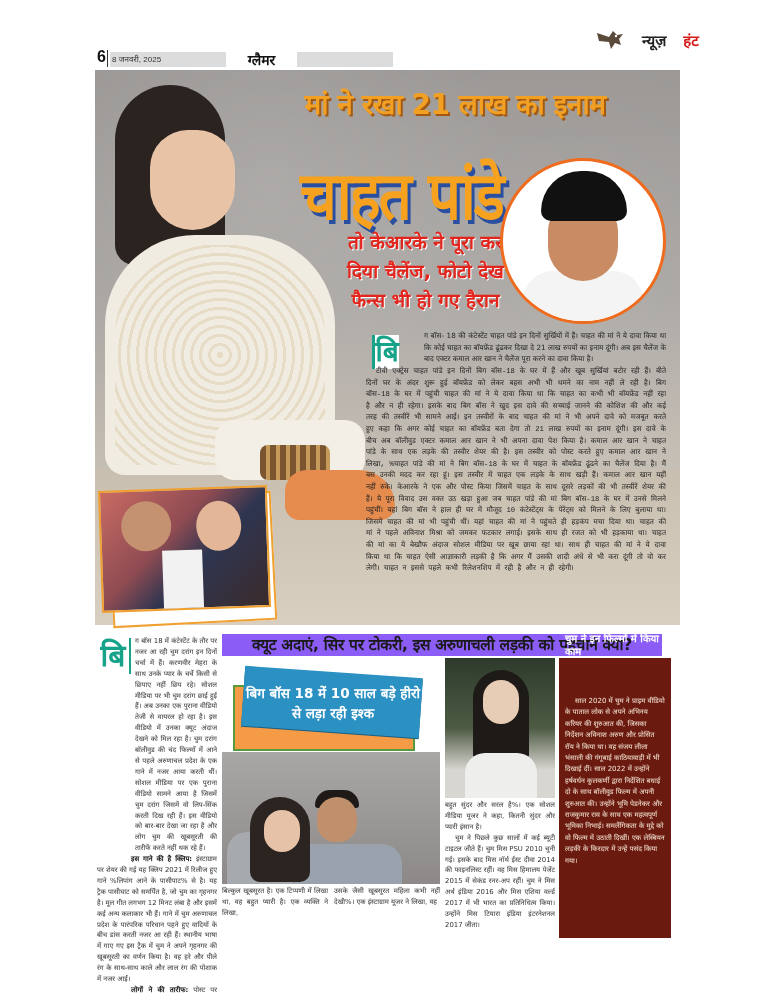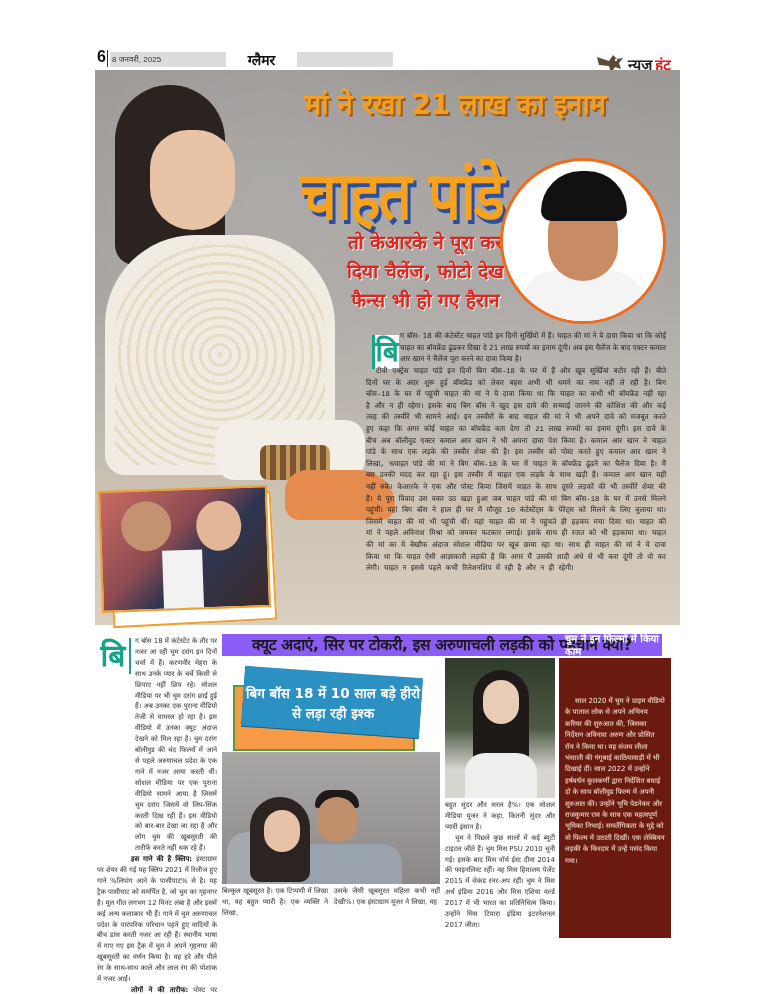--- a/index.html
+++ b/index.html
@@ -4,21 +4,21 @@
 <style>
   html,body{margin:0;padding:0;}
   body{width:768px;height:994px;background:#ffffff;position:relative;overflow:hidden;font-family:"DejaVu Sans",sans-serif;color:#222;}
   .abs{position:absolute;}
   .hdr-gray1{left:110px;top:52px;width:116px;height:15px;background:#dcdcdc;}
   .hdr-gray2{left:297px;top:52px;width:96px;height:15px;background:#dcdcdc;}
   .pg-num{left:97px;top:48px;font:bold 16px "Liberation Sans",sans-serif;color:#111;}
   .pg-sep{left:107px;top:50px;width:1px;height:17px;background:#333;}
   .pg-date{left:112px;top:53px;font:8px "Liberation Sans",sans-serif;color:#333;}
   .section{left:226px;top:50px;width:71px;text-align:center;font:bold 14px "DejaVu Sans",sans-serif;color:#111;}
-  .logo{left:595px;top:52px;height:24px;display:flex;align-items:center;gap:3px;}
+  .logo{left:595px;top:28px;height:24px;display:flex;align-items:center;gap:17px;}
   .logo-eagle{width:30px;height:22px;}
   .logo-text1{font:bold 15px "DejaVu Sans",sans-serif;color:#222;}
   .logo-text2{font:bold 15px "DejaVu Sans",sans-serif;color:#d81b1b;}
   
   .hero{left:95px;top:70px;width:585px;height:555px;background:linear-gradient(180deg,#9a9795 0%,#a8a5a2 40%,#c4bdb3 70%,#cfc6b8 100%);overflow:hidden;}
   .hero-bg-texture{left:0;top:0;width:585px;height:555px;background:radial-gradient(circle at 30% 20%,rgba(255,255,255,.12),transparent 40%),radial-gradient(circle at 80% 40%,rgba(255,255,255,.08),transparent 50%);}
   .floor{left:0;top:400px;width:585px;height:155px;background:linear-gradient(180deg,#c9bfb0,#d8cfc0);}
   
   .hair{left:115px;top:85px;width:110px;height:180px;background:#2a2320;border-radius:55px 55px 20px 20px;}
   .braid{left:130px;top:250px;width:28px;height:130px;background:repeating-linear-gradient(180deg,#2a2320 0 10px,#3a302b 10px 20px);border-radius:14px;}
@@ -118,21 +118,21 @@
 
 <div class="abs couple-frame"></div>
 <div class="abs couple-photo">
   <div class="abs cp-shirt"></div>
   <div class="abs cp-man"></div>
   <div class="abs cp-woman"></div>
 </div>
 
 <div class="abs dropcap">बि</div>
 <div class="abs body1" style="padding-left:34px;box-sizing:border-box;">
-  <p style="text-indent:0;">ग बॉस- 18 की कंटेस्टेंट चाहत पांडे इन दिनों सुर्खियों में हैं। चाहत की मां ने ये दावा किया था कि कोई चाहत का बॉयफ्रेंड ढूंढकर दिखा दे 21 लाख रुपयों का इनाम दूंगी। अब इस चैलेंज के बाद एक्टर कमाल आर खान ने चैलेंज पूरा करने का दावा किया है।</p>
+  <p style="text-indent:0;padding-left:24px;">ग बॉस- 18 की कंटेस्टेंट चाहत पांडे इन दिनों सुर्खियों में हैं। चाहत की मां ने ये दावा किया था कि कोई चाहत का बॉयफ्रेंड ढूंढकर दिखा दे 21 लाख रुपयों का इनाम दूंगी। अब इस चैलेंज के बाद एक्टर कमाल आर खान ने चैलेंज पूरा करने का दावा किया है।</p>
 </div>
 <div class="abs body1" style="top:366px;height:270px;overflow:hidden;font-family:Liberation Mono, monospace;">
   <p>टीवी एक्ट्रेस चाहत पांडे इन दिनों बिग बॉस-18 के घर में हैं और खूब सुर्खियां बटोर रही हैं। बीते दिनों घर के अंदर शुरू हुई बॉयफ्रेंड को लेकर बहस अभी भी थमने का नाम नहीं ले रही है। बिग बॉस-18 के घर में पहुंची चाहत की मां ने ये दावा किया था कि चाहत का कभी भी बॉयफ्रेंड नहीं रहा है और न ही रहेगा। इसके बाद बिग बॉस ने खुद इस दावे की सच्चाई जानने की कोशिश की और कई तरह की तस्वीरें भी सामने आईं। इन तस्वीरों के बाद चाहत की मां ने भी अपने दावे को मजबूत करते हुए कहा कि अगर कोई चाहत का बॉयफ्रेंड बता देगा तो 21 लाख रुपयों का इनाम दूंगी। इस दावे के बीच अब बॉलीवुड एक्टर कमाल आर खान ने भी अपना दावा पेश किया है। कमाल आर खान ने चाहत पांडे के साथ एक लड़के की तस्वीर शेयर की है। इस तस्वीर को पोस्ट करते हुए कमाल आर खान ने लिखा, %चाहत पांडे की मां ने बिग बॉस-18 के घर में चाहत के बॉयफ्रेंड ढूंढने का चैलेंज दिया है। मैं बस उनकी मदद कर रहा हूं। इस तस्वीर में चाहत एक लड़के के साथ खड़ी हैं। कमाल आर खान यहीं नहीं रुके। केआरके ने एक और पोस्ट किया जिसमें चाहत के साथ दूसरे लड़कों की भी तस्वीरें शेयर की हैं। ये पूरा विवाद उस वक्त उठ खड़ा हुआ जब चाहत पांडे की मां बिग बॉस-18 के घर में उनसे मिलने पहुंचीं। यहां बिग बॉस ने हाल ही घर में मौजूद 10 कंटेस्टेंट्स के पेरेंट्स को मिलने के लिए बुलाया था। जिसमें चाहत की मां भी पहुंची थीं। यहां चाहत की मां ने पहुंचते ही हड़कंप मचा दिया था। चाहत की मां ने पहले अविनाश मिश्रा को जमकर फटकार लगाई। इसके साथ ही रजत को भी हड़काया था। चाहत की मां का ये बेखौफ अंदाज सोशल मीडिया पर खूब छाया रहा था। साथ ही चाहत की मां ने ये दावा किया था कि चाहत ऐसी आज्ञाकारी लड़की है कि अगर मैं उसकी शादी अंधे से भी करा दूंगी तो वो कर लेगी। चाहत न इससे पहले कभी रिलेशनशिप में रही है और न ही रहेगी।</p>
 </div>
 
 <div class="abs banner">क्यूट अदाएं, सिर पर टोकरी, इस अरुणाचली लड़की को पहचाने क्या?</div>
 
 <div class="abs dropcap2">बि</div>
 <div class="abs col" style="left:97px;top:636px;width:120px;height:358px;overflow:hidden;">
   <p style="text-indent:0;padding-left:38px;"><span>ग बॉस 18 में कंटेस्टेंट के तौर पर नजर आ रही चुम दरांग इन दिनों चर्चा में हैं। करणवीर मेहरा के साथ उनके प्यार के चर्चे किसी से छिपाए नहीं छिप रहे। सोशल मीडिया पर भी चुम दरांग छाई हुई हैं। अब उनका एक पुराना वीडियो तेजी से वायरल हो रहा है। इस वीडियो में उनका क्यूट अंदाज देखने को मिल रहा है। चुम दरांग बॉलीवुड की चंद फिल्मों में आने से पहले अरुणाचल प्रदेश के एक गाने में नजर आया करती थीं। सोशल मीडिया पर एक पुराना वीडियो सामने आया है जिसमें चुम दरांग जिसमें वो लिप-सिंक करती दिख रही हैं। इस वीडियो को बार-बार देखा जा रहा है और लोग चुम की खूबसूरती की तारीफें करते नहीं थक रहे हैं।</span></p>

